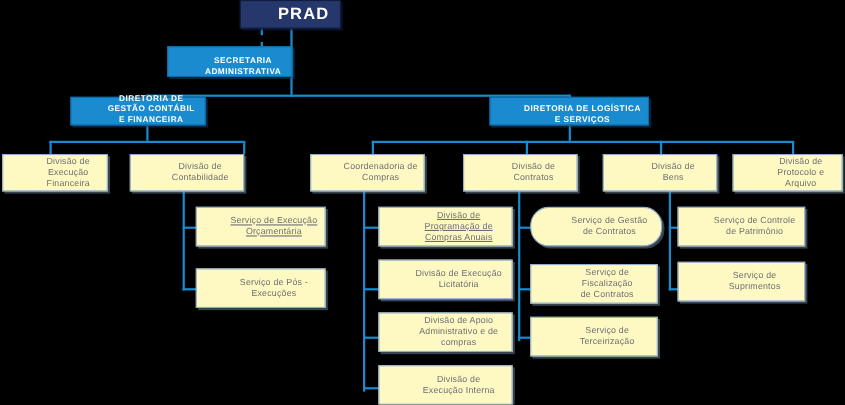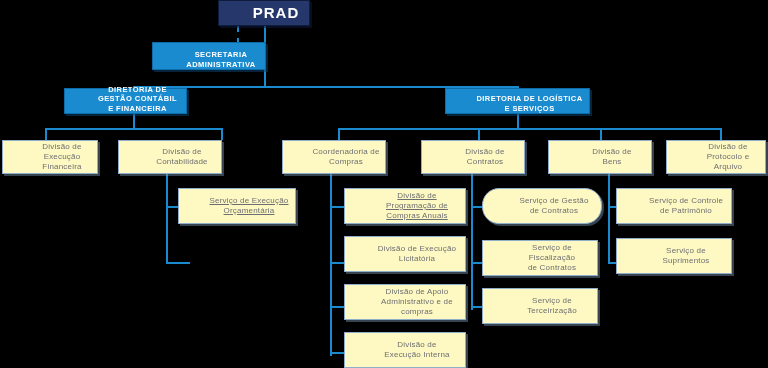--- a/index.html
+++ b/index.html
@@ -186,20 +186,26 @@
     </span>
   </div>
 
   <div class="node n-l3" style="left:178px; top:188px; width:118px; height:36px;text-decoration:underline;">
     <span class="label">
       <span>Serviço de Execução</span><br>
       <span>Orçamentária</span>
     </span>
   </div>
 
+  <div class="node n-l3" style="left:178px; top:244px; width:118px; height:36px;">
+    <span class="label">
+      <span>Serviço de Pós -</span><br>
+      <span>Execuções</span>
+    </span>
+  </div>
 
   <div class="node n-l3" style="left:344px; top:188px; width:122px; height:36px;text-decoration:underline;">
     <span class="label">
       <span>Divisão de Programação de</span><br>
       <span>Compras Anuais</span>
     </span>
   </div>
 
   <div class="node n-l3" style="left:344px; top:236px; width:122px; height:36px;">
     <span class="label">

